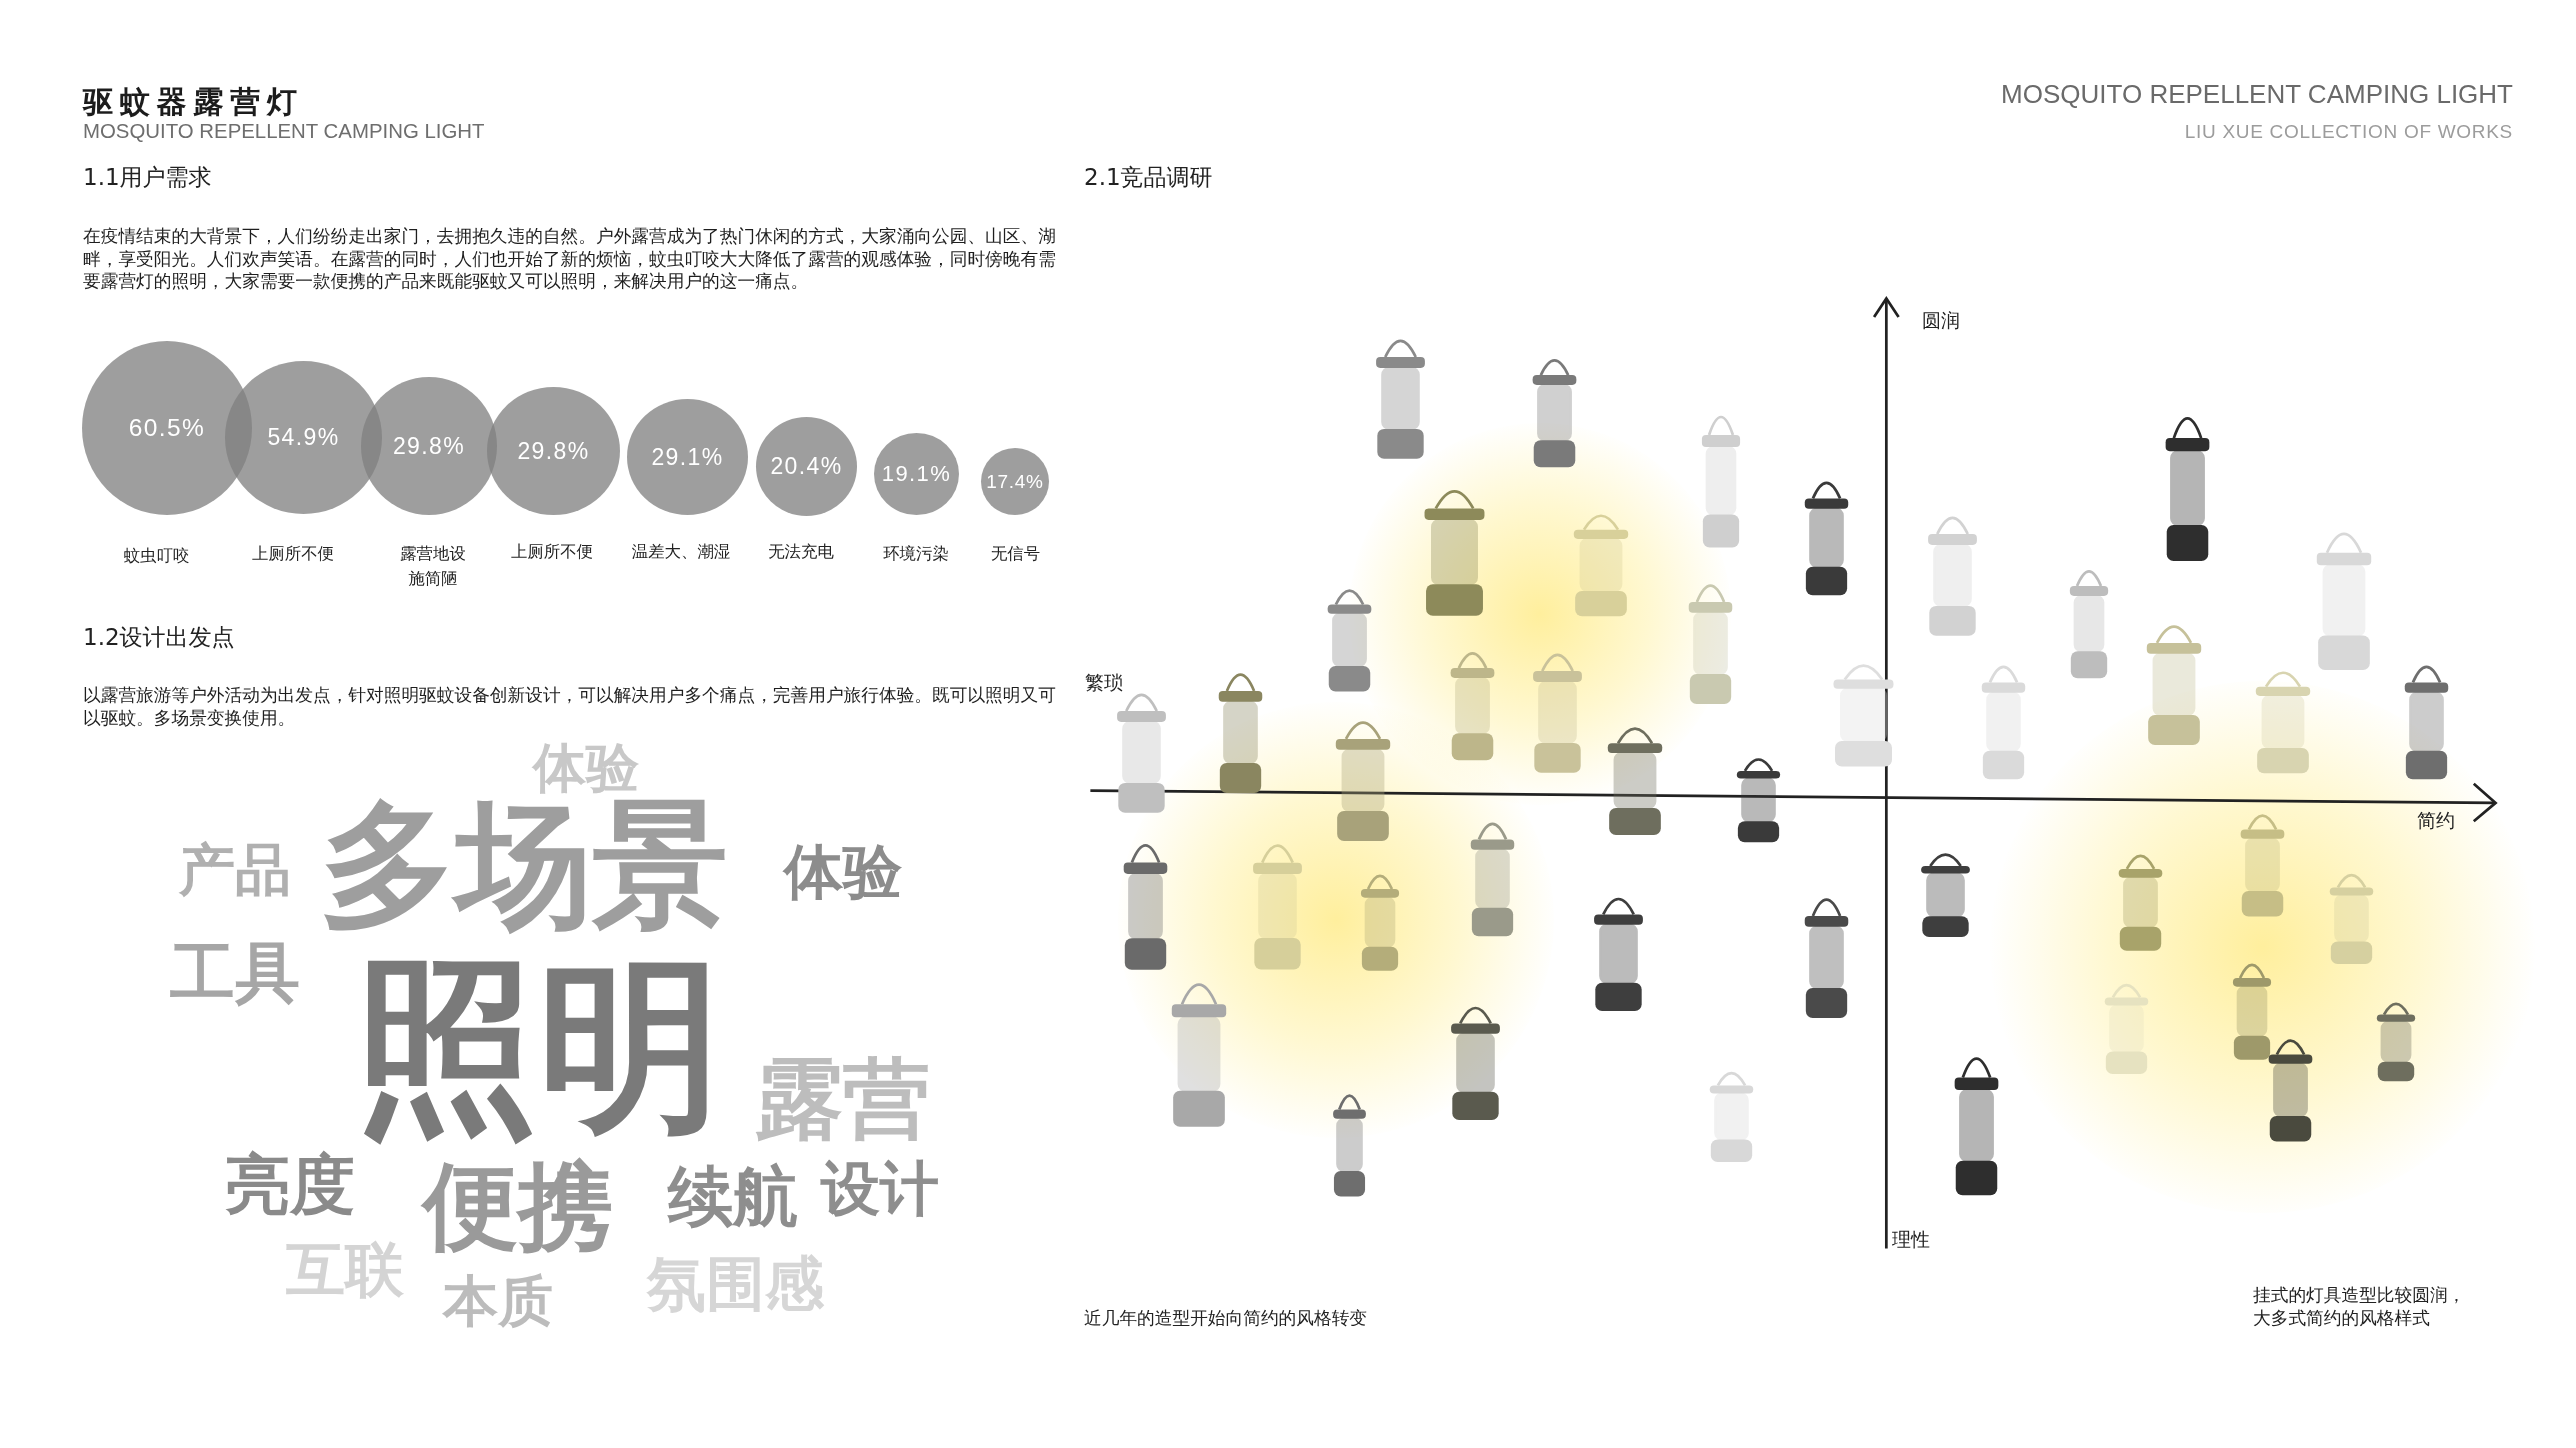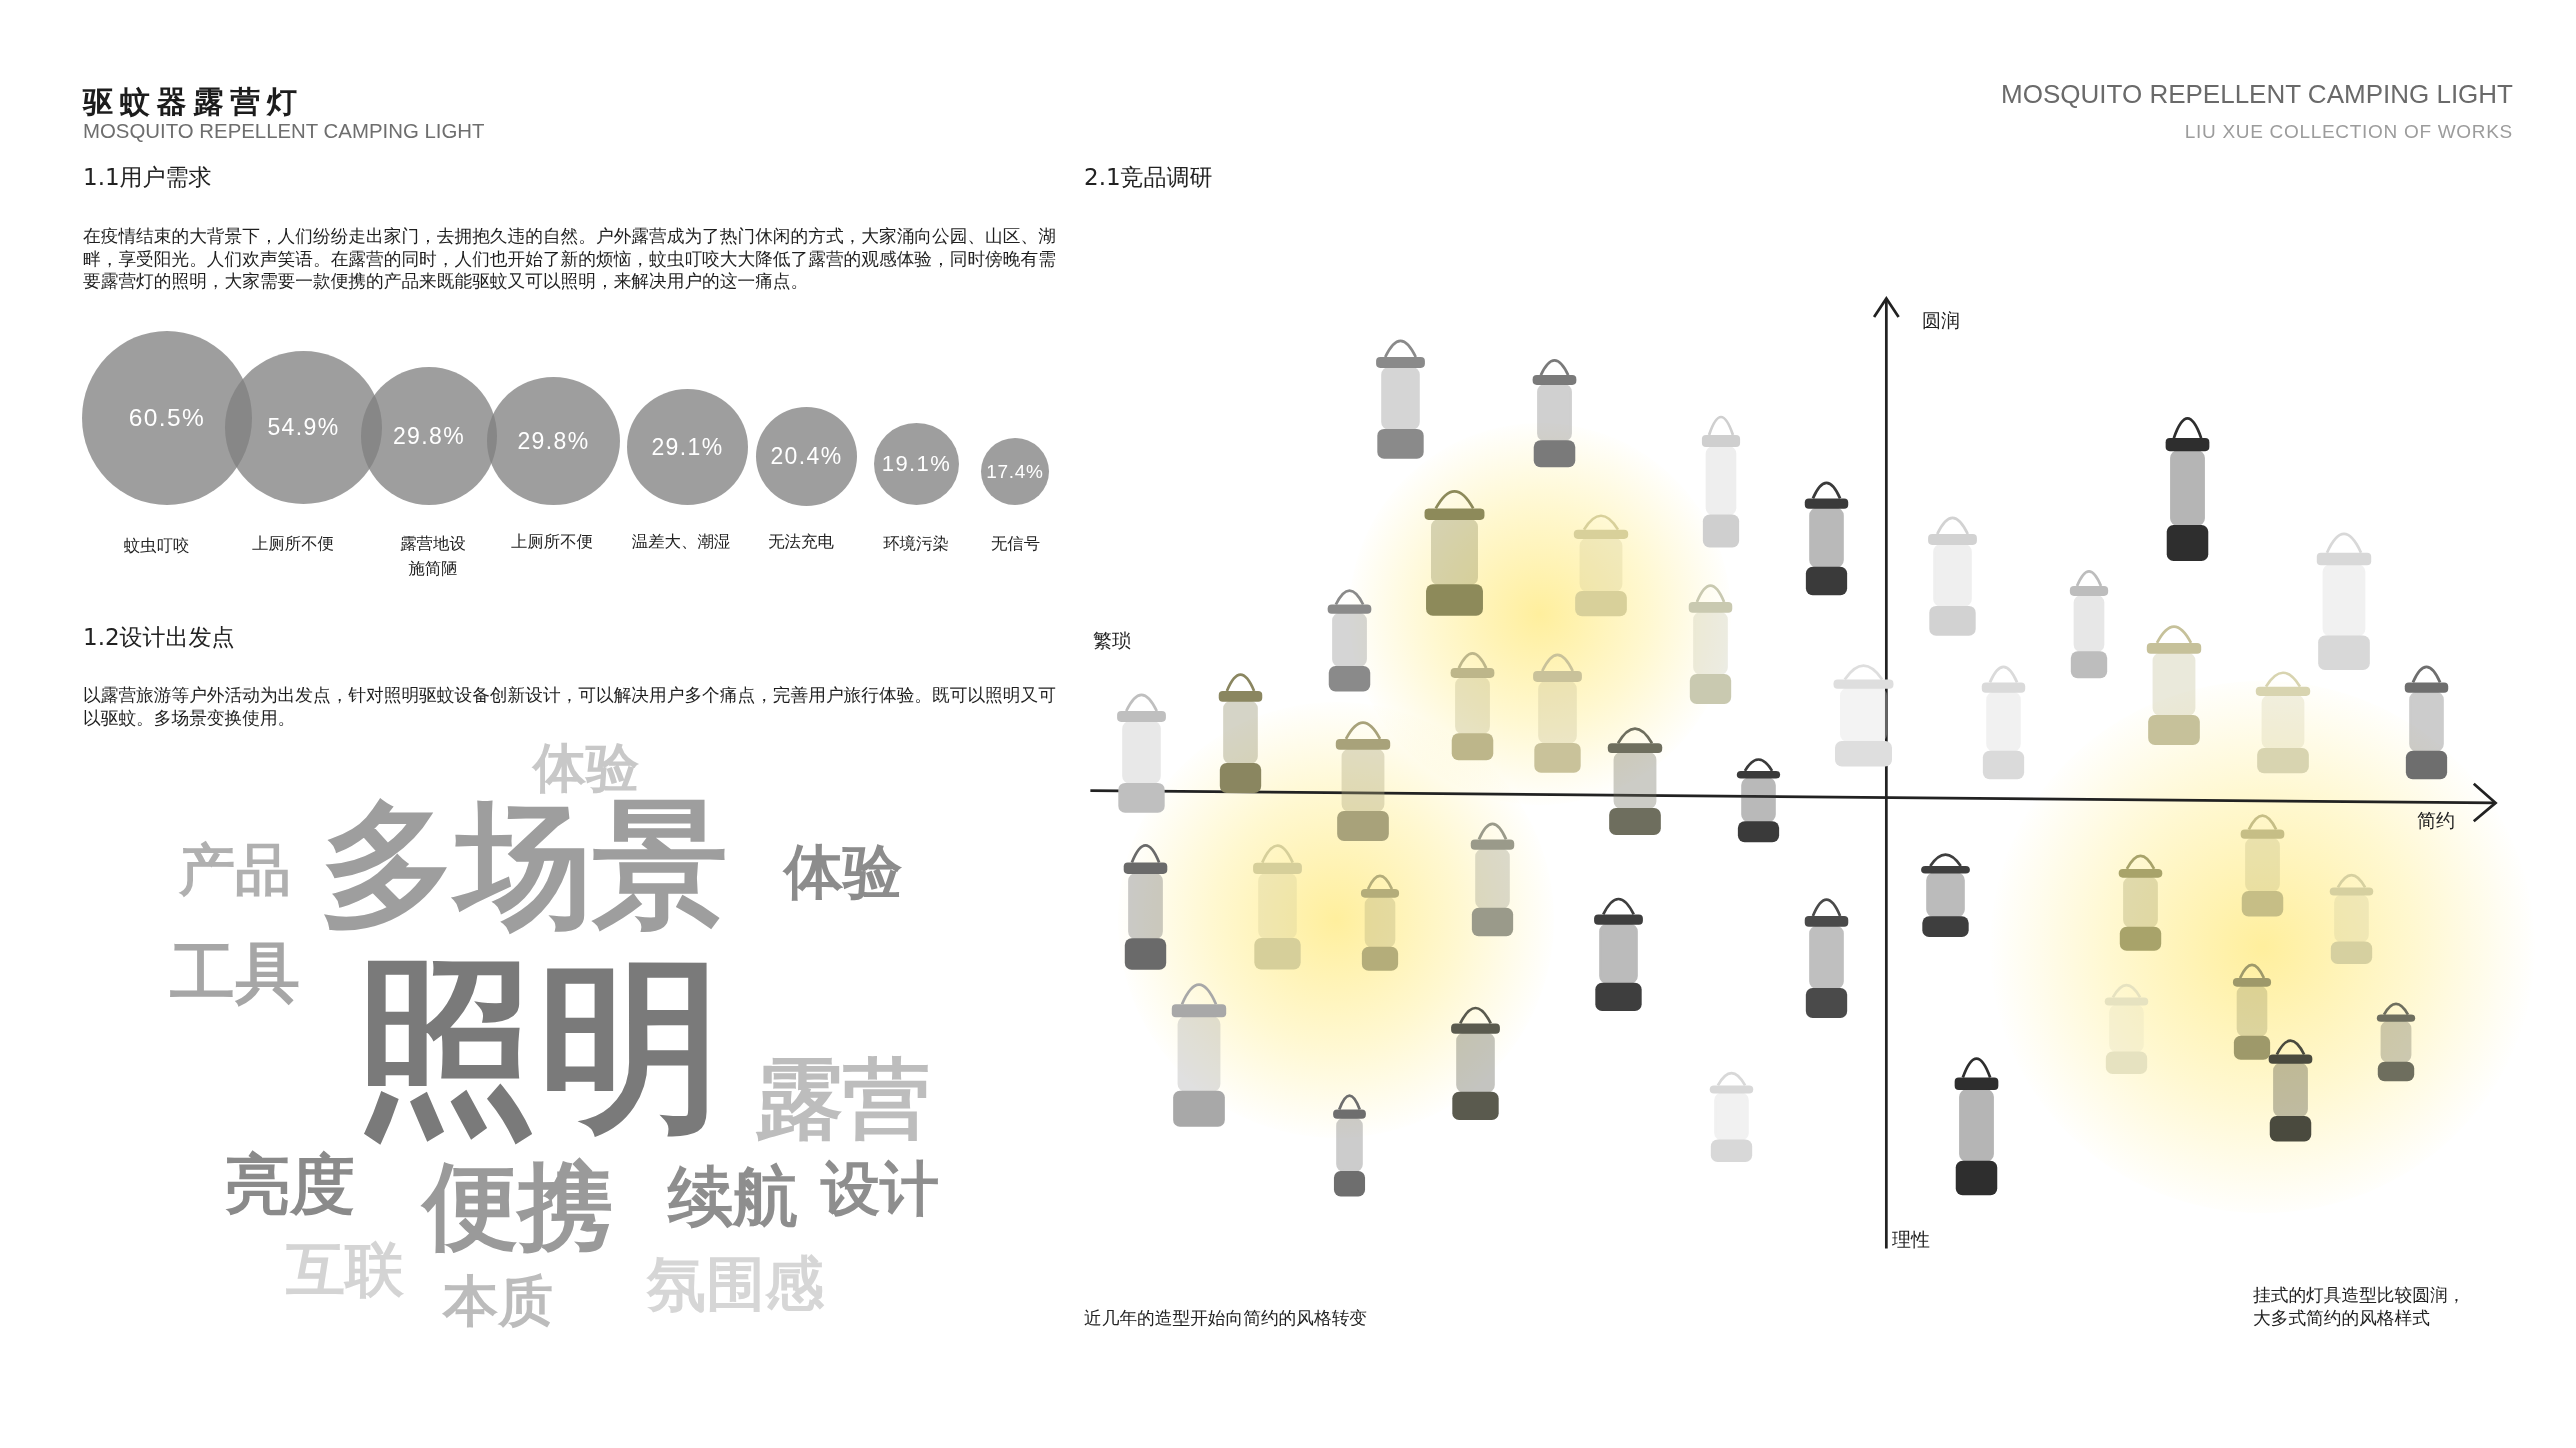--- a/index.html
+++ b/index.html
@@ -32,21 +32,21 @@
 <body>
 
 <div class="abs title-cn">驱蚊器露营灯</div>
 <div class="abs title-en">MOSQUITO REPELLENT CAMPING LIGHT</div>
 <div class="abs hdr-right-1">MOSQUITO REPELLENT CAMPING LIGHT</div>
 <div class="abs hdr-right-2">LIU XUE COLLECTION OF WORKS</div>
 
 <div class="abs section-h" style="left:83px; top:162px;">1.1用户需求</div>
 <div class="abs para" style="left:83px; top:225px;">在疫情结束的大背景下，人们纷纷走出家门，去拥抱久违的自然。户外露营成为了热门休闲的方式，大家涌向公园、山区、湖畔，享受阳光。人们欢声笑语。在露营的同时，人们也开始了新的烦恼，蚊虫叮咬大大降低了露营的观感体验，同时傍晚有需要露营灯的照明，大家需要一款便携的产品来既能驱蚊又可以照明，来解决用户的这一痛点。</div>
 
-<div class="abs" style="left:0; top:0; width:1090px; height:613px; pointer-events:none;">
+<div class="abs" style="left:0; top:10px; width:1090px; height:613px; pointer-events:none;">
   <div class="bubble" style="left:82px; top:331px; width:170px; height:174px; font-size:24.5px;">
       <span>60.5%</span>
     </div>
   <div class="bubble" style="left:225px; top:351px; width:157px; height:153px; font-size:23px;">
       <span>54.9%</span>
     </div>
   <div class="bubble" style="left:361px; top:367px; width:136px; height:138px; font-size:23px;">
       <span>29.8%</span>
     </div>
   <div class="bubble" style="left:487px; top:377px; width:133px; height:128px; font-size:23px;">
@@ -105,21 +105,21 @@
 
   <svg class="abs" style="left:0; top:0;" width="2576" height="1449" viewBox="0 0 3780 2126">
     <line x1="1600" y1="1160" x2="3660" y2="1178" stroke="#222" stroke-width="4"></line>
     <polyline points="3630,1150 3662,1178 3630,1205" fill="none" stroke="#222" stroke-width="4"></polyline>
     <line x1="2768" y1="438" x2="2768" y2="1832" stroke="#222" stroke-width="4"></line>
     <polyline points="2750,465 2768,438 2786,465" fill="none" stroke="#222" stroke-width="4"></polyline>
   </svg>
 
   <div class="axis-label" style="left:1922px; top:308px;">圆润</div>
   <div class="axis-label" style="left:1892px; top:1227px;">理性</div>
-  <div class="axis-label" style="left:1085px; top:628px;margin-left:8px;">繁琐</div>
+  <div class="axis-label" style="left:1085px; top:670px;">繁琐</div>
   <div class="axis-label" style="left:2417px; top:808px;">简约</div>
 
   <div id="lantern-layer">
       <div class="lantern" style="left: 1370px; top: 327px; width: 61px; height: 136px;"><svg width="61" height="136" viewBox="0 0 90 200">
           <path d="M22.5 44 Q45 -4 67.5 44" fill="none" stroke="#8a8a8a" stroke-width="4"></path>
           <rect x="9" y="44" width="72" height="16" rx="6" fill="#8a8a8a"></rect>
           <rect x="18" y="60" width="54" height="90" rx="10" fill="#8a8a8a" opacity="0.35" stroke="#8a8a8a" stroke-width="3"></rect>
           <rect x="10.799999999999999" y="150" width="68.4" height="44" rx="10" fill="#8a8a8a"></rect>
         </svg></div>
       <div class="lantern" style="left: 1527px; top: 348px; width: 55px; height: 123px;"><svg width="55" height="123" viewBox="0 0 80 180">

